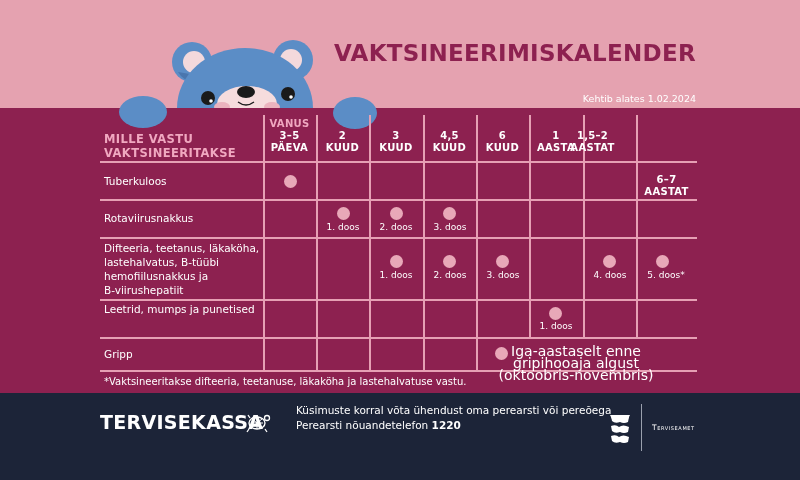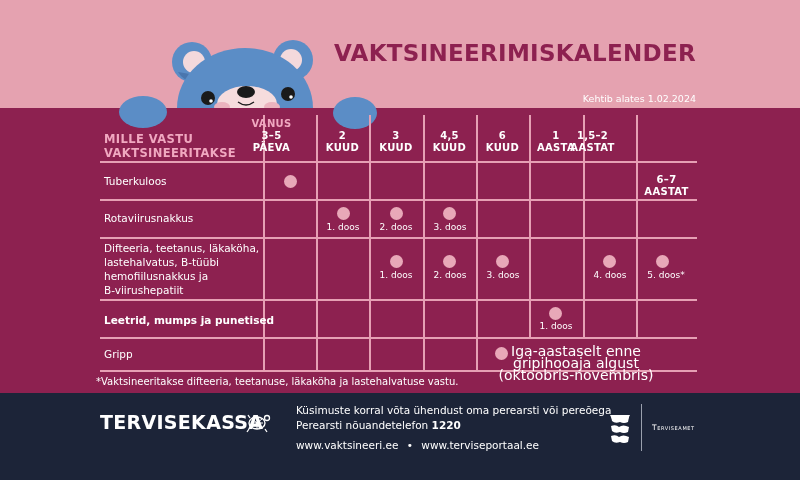--- a/index.html
+++ b/index.html
@@ -13,21 +13,21 @@
   .grid { position: absolute; left: 0; top: 0; width: 800px; height: 480px; }
   .hl { position: absolute; height: 2px; background: #E6A0B4; }
   .vl { position: absolute; width: 1.5px; background: #E6A0B4; }
   .hdr-label { position: absolute; left: 104px; top: 132px; color: #F0A8C0; font-weight: bold; font-size: 11.5px; line-height: 14px; letter-spacing: 0.4px; }
   .col-hdr { position: absolute; top: 118px; text-align: center; color: #fff; font-weight: bold; font-size: 10px; line-height: 12px; letter-spacing: 0.3px; }
   .col-hdr .vanus { color: #F0A8C0; display:block; }
   .row-label { position: absolute; left: 104px; color: #fff; font-size: 10.5px; line-height: 14px; }
   .dot { position: absolute; width: 13px; height: 13px; border-radius: 50%; background: #E8A8B8; }
   .dose { position: absolute; color: #fff; font-size: 9px; text-align: center; width: 54px; }
   .gripp-note { position: absolute; left: 486px; top: 345px; width: 180px; text-align: center; color: #fff; font-size: 14px; line-height: 12px; }
-  .footnote { position: absolute; left: 96px; top: 376px; color: #fff; font-size: 10px; }
+  .footnote { position: absolute; left: 104px; top: 376px; color: #fff; font-size: 10px; }
   .footer { position: absolute; left: 0; top: 393px; width: 800px; height: 87px; background: #1C2438; }
   .tk-logo { position: absolute; left: 100px; top: 411px; color: #fff; font-weight: bold; font-size: 19px; letter-spacing: 0.3px; }
   .turtle { position: absolute; left: 245px; top: 410px; }
   .info { position: absolute; left: 296px; top: 403px; color: #fff; font-size: 10.5px; line-height: 15px; }
   .info .links { margin-top: 5px; }
   .info b { font-weight: bold; }
   .ta-crest { position: absolute; left: 608px; top: 413px; }
   .ta-sep { position: absolute; left: 641px; top: 404px; width: 1px; height: 47px; background: #9aa0ad; }
   .ta-name { position: absolute; left: 652px; top: 423px; color: #fff; font-size: 7.5px; letter-spacing: 0.6px; font-variant: small-caps; }
 </style>
@@ -86,21 +86,21 @@
   <div class="vl" style="left:529px;top:115px;height:223px;"></div>
   <div class="vl" style="left:583px;top:115px;height:223px;"></div>
   <div class="vl" style="left:636px;top:115px;height:223px;"></div>
 </div>
 
 <div class="hdr-label">
   <div>MILLE VASTU</div>
   <div>VAKTSINEERITAKSE</div>
 </div>
 
-<div class="col-hdr" style="left:245px;width:53px;">
+<div class="col-hdr" style="left:263px;width:53px;">
   <span class="vanus">VANUS</span>
   <span style="display:block">3–5</span>
   <span style="display:block">PÄEVA</span>
 </div>
 <div class="col-hdr" style="left:316px;width:53px;top:130px;">
   <span style="display:block">2</span>
   <span style="display:block">KUUD</span>
 </div>
 <div class="col-hdr" style="left:369px;width:54px;top:130px;">
   <span style="display:block">3</span>
@@ -128,21 +128,21 @@
 </div>
 
 <div class="row-label" style="top:174px;">Tuberkuloos</div>
 <div class="row-label" style="top:211px;">Rotaviirusnakkus</div>
 <div class="row-label" style="top:241px;">
   <div>Difteeria, teetanus, läkaköha,</div>
   <div>lastehalvatus, B-tüübi</div>
   <div>hemofiilusnakkus ja</div>
   <div>B-viirushepatiit</div>
 </div>
-<div class="row-label" style="top:313px;font-weight:bold;">Leetrid, mumps ja punetised</div>
+<div class="row-label" style="top:302px;">Leetrid, mumps ja punetised</div>
 <div class="row-label" style="top:347px;">Gripp</div>
 
 <div class="dot" style="left:284px;top:175px;"></div>
 
 <div class="dot" style="left:337px;top:207px;"></div>
 <div class="dose" style="left:316px;top:222px;">1. doos</div>
 <div class="dot" style="left:390px;top:207px;"></div>
 <div class="dose" style="left:369px;top:222px;">2. doos</div>
 <div class="dot" style="left:443px;top:207px;"></div>
 <div class="dose" style="left:423px;top:222px;">3. doos</div>
@@ -177,25 +177,20 @@
   <circle cx="22" cy="8" r="2.5" fill="none" stroke="#fff" stroke-width="1.3"></circle>
   <path d="M4 19 L2 22 M20 19 L22 22 M5 8 L3 5" stroke="#fff" stroke-width="1.3"></path>
 </svg>
 
 <div class="info">
   <div>Küsimuste korral võta ühendust oma perearsti või pereõega</div>
   <div>
     <span>Perearsti nõuandetelefon</span>
     <b>1220</b>
   </div>
-  <div class="links">
-    <span>www.vaktsineeri.ee</span>
-    <span style="margin:0 5px;">•</span>
-    <span>www.terviseportaal.ee</span>
-  </div>
 </div>
 
 <svg class="ta-crest" width="26" height="34" viewBox="0 0 26 34">
   <g fill="#fff">
     <path d="M2 2 h20 l-2 4 h-16 z"></path>
     <path d="M3 3 q5 -2 8 1 q4 -3 10 0 l-1 5 q-4 2 -8 0 q-5 2 -8 -1 z"></path>
     <path d="M3 13 q5 -2 8 1 q4 -3 10 0 l-1 5 q-4 2 -8 0 q-5 2 -8 -1 z"></path>
     <path d="M3 23 q5 -2 8 1 q4 -3 10 0 l-1 5 q-4 2 -8 0 q-5 2 -8 -1 z"></path>
   </g>
 </svg>

